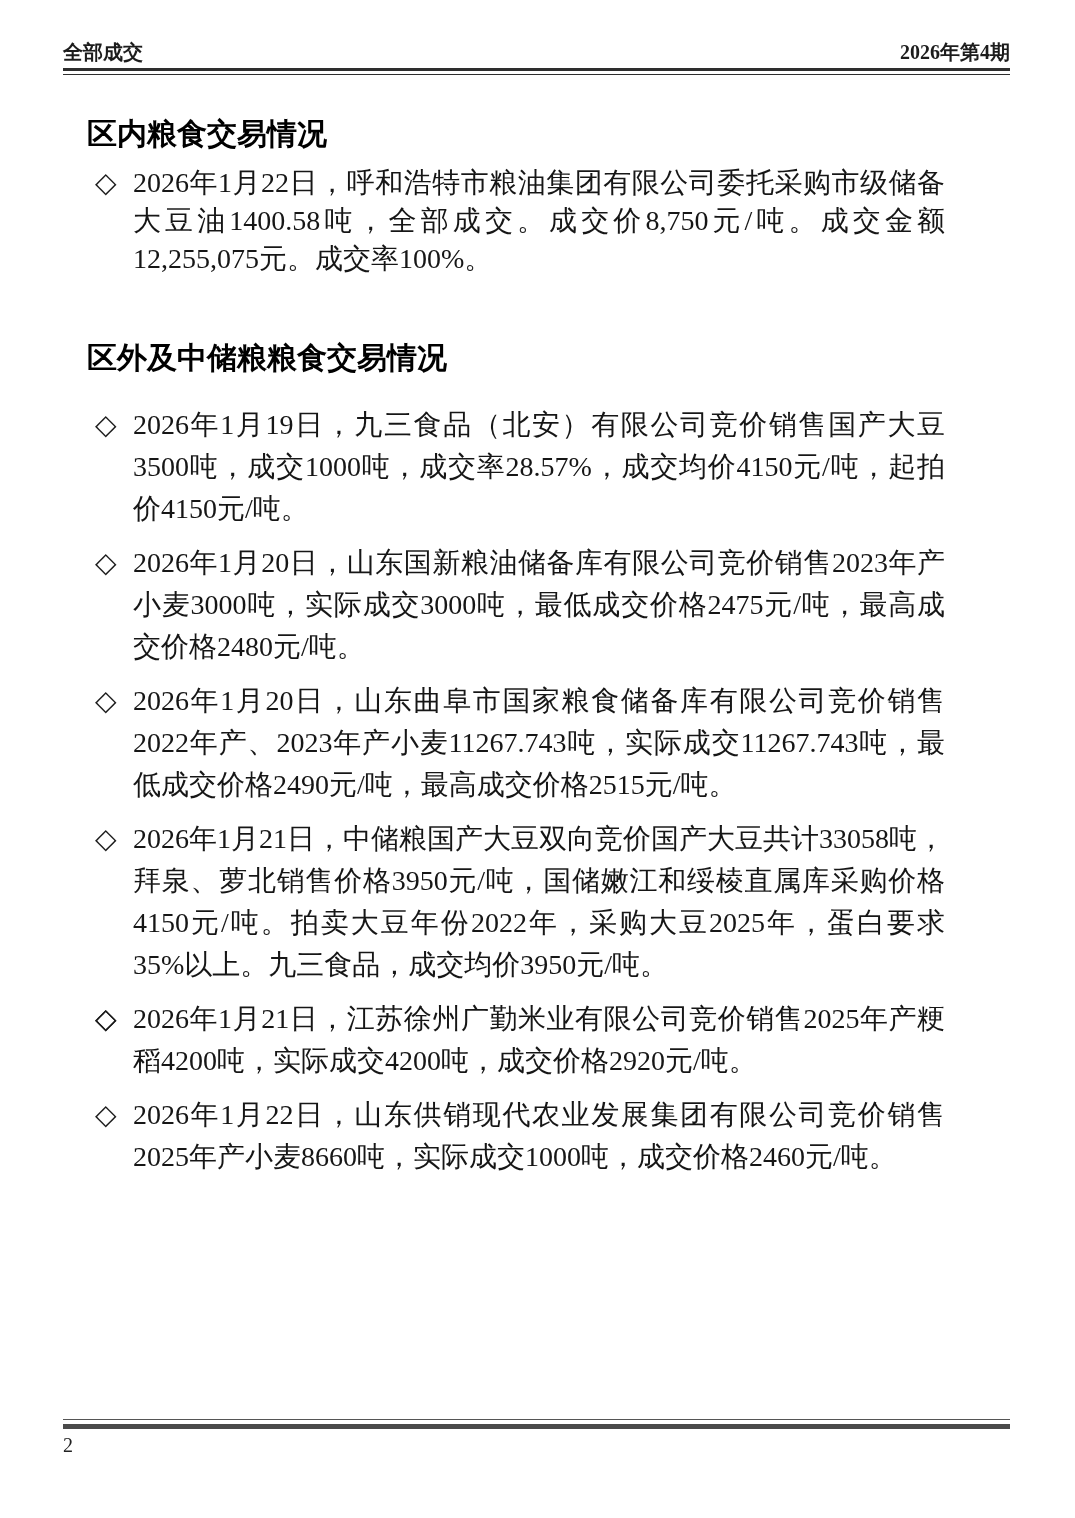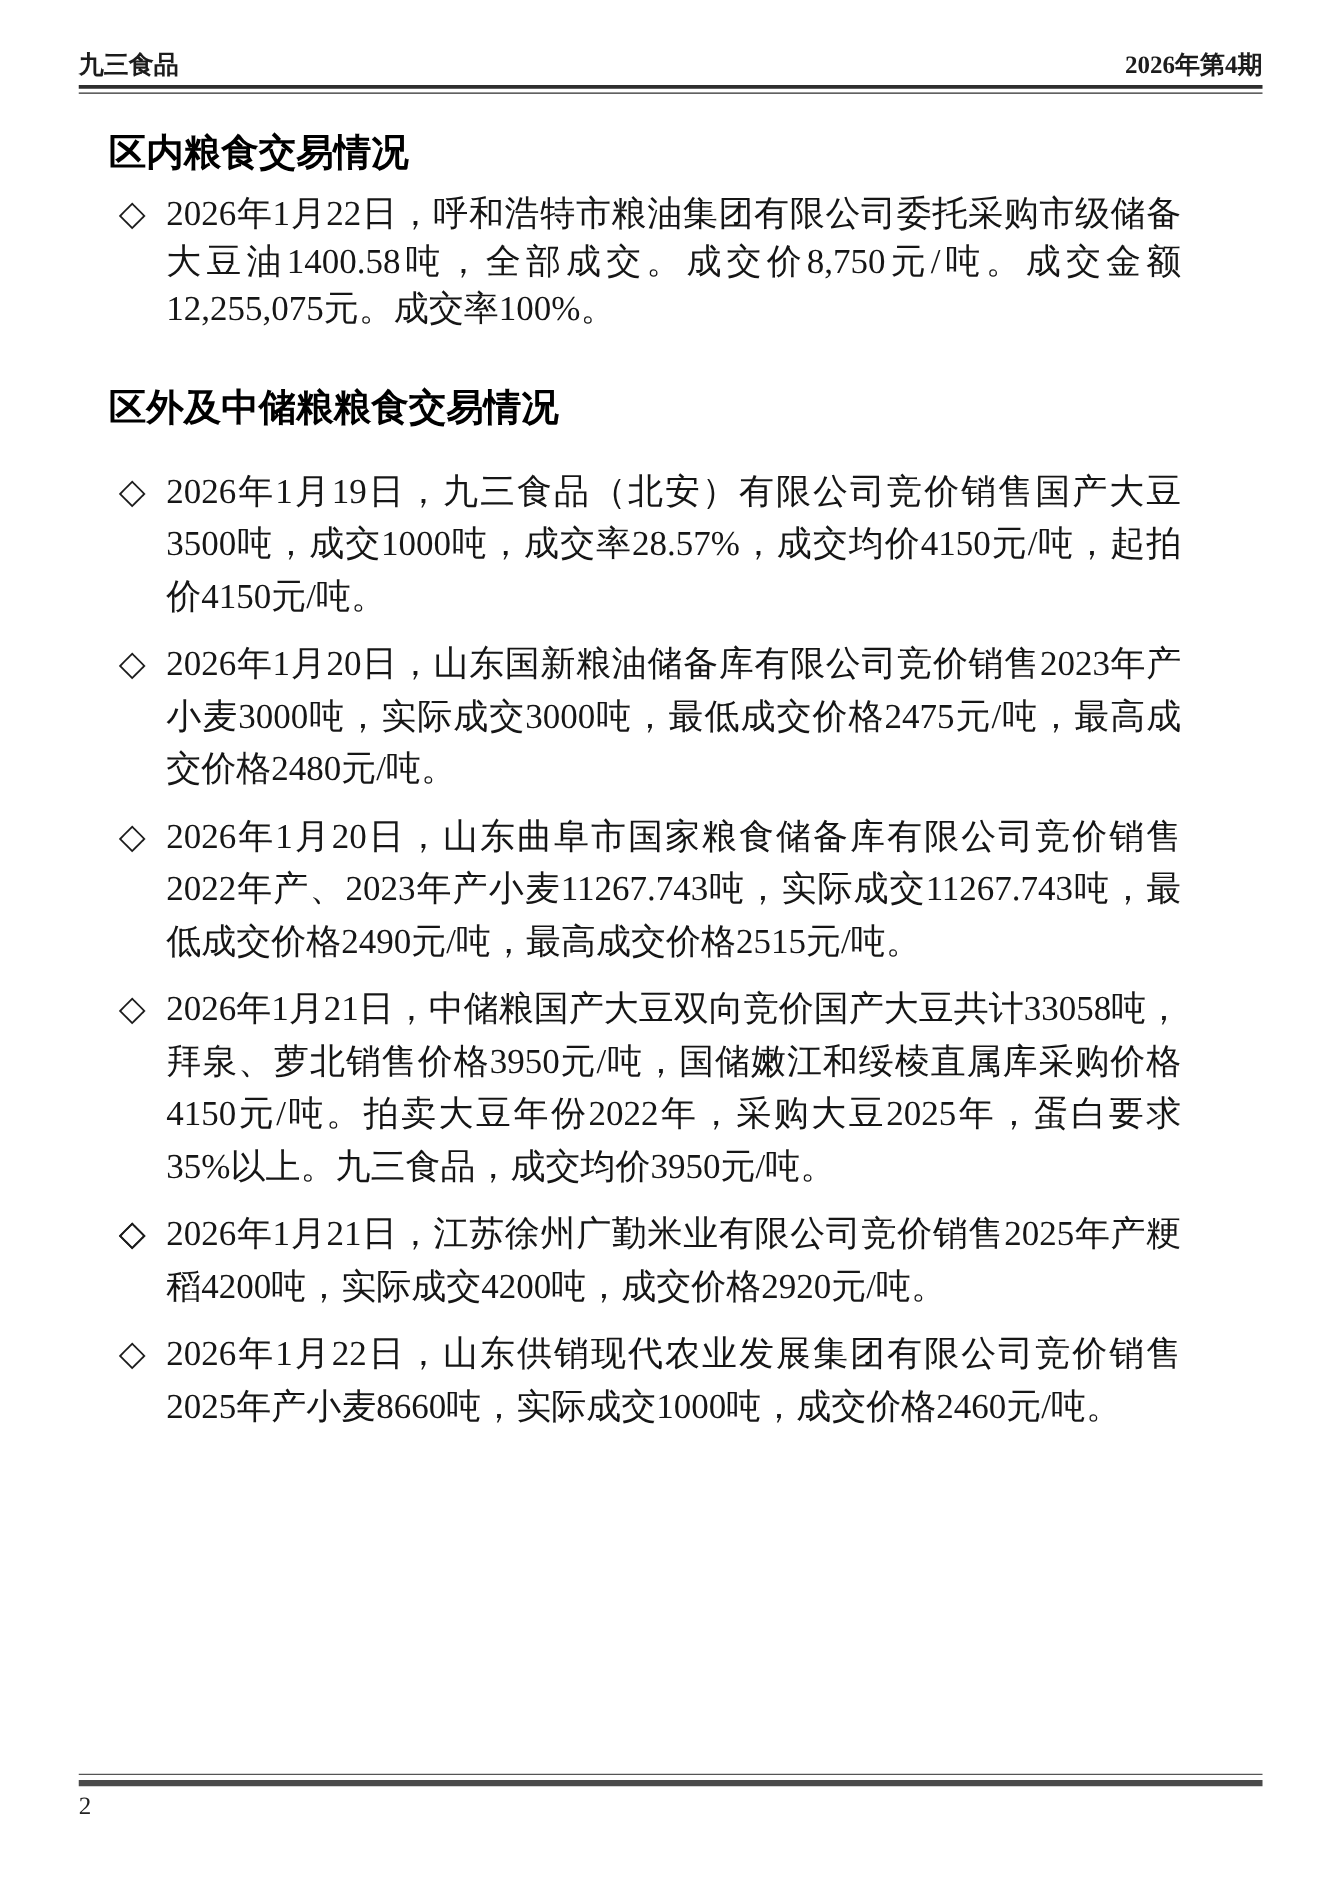--- a/index.html
+++ b/index.html
@@ -39,25 +39,25 @@
   }
   
   .section-heading {
     font-size: 30px;
     font-weight: bold;
     color: #000000;
     line-height: 36px;
     margin: 0 0 0 24px;
   }
   .section-heading.first {
-    margin-top: 30px;
+    margin-top: 41px;
     margin-bottom: 12px;
   }
   .section-heading.second {
-    margin-top: 42px;
+    margin-top: 62px;
     margin-bottom: 28px;
   }
   
   .item {
     position: relative;
     padding: 0 65px 0 70px;
     font-size: 28px;
     text-align: justify;
     color: #161616;
   }
@@ -89,21 +89,21 @@
     line-height: 24px;
     color: #222222;
   }
 </style>
 </head>
 <body>
 
 <div class="page">
 
   <div class="header">
-    <span>九三食品</span>
+    <span>全部成交</span>
     <span>2026年第4期</span>
   </div>
   <div class="header-rule"></div>
 
   <h1 class="section-heading first">区内粮食交易情况</h1>
 
   <div class="section s1">
     <div class="item">
       <span class="bullet">◇</span>
       <span>2026年1月22日，呼和浩特市粮油集团有限公司委托采购市级储备大豆油1400.58吨，全部成交。成交价8,750元/吨。成交金额12,255,075元。成交率100%。</span>

